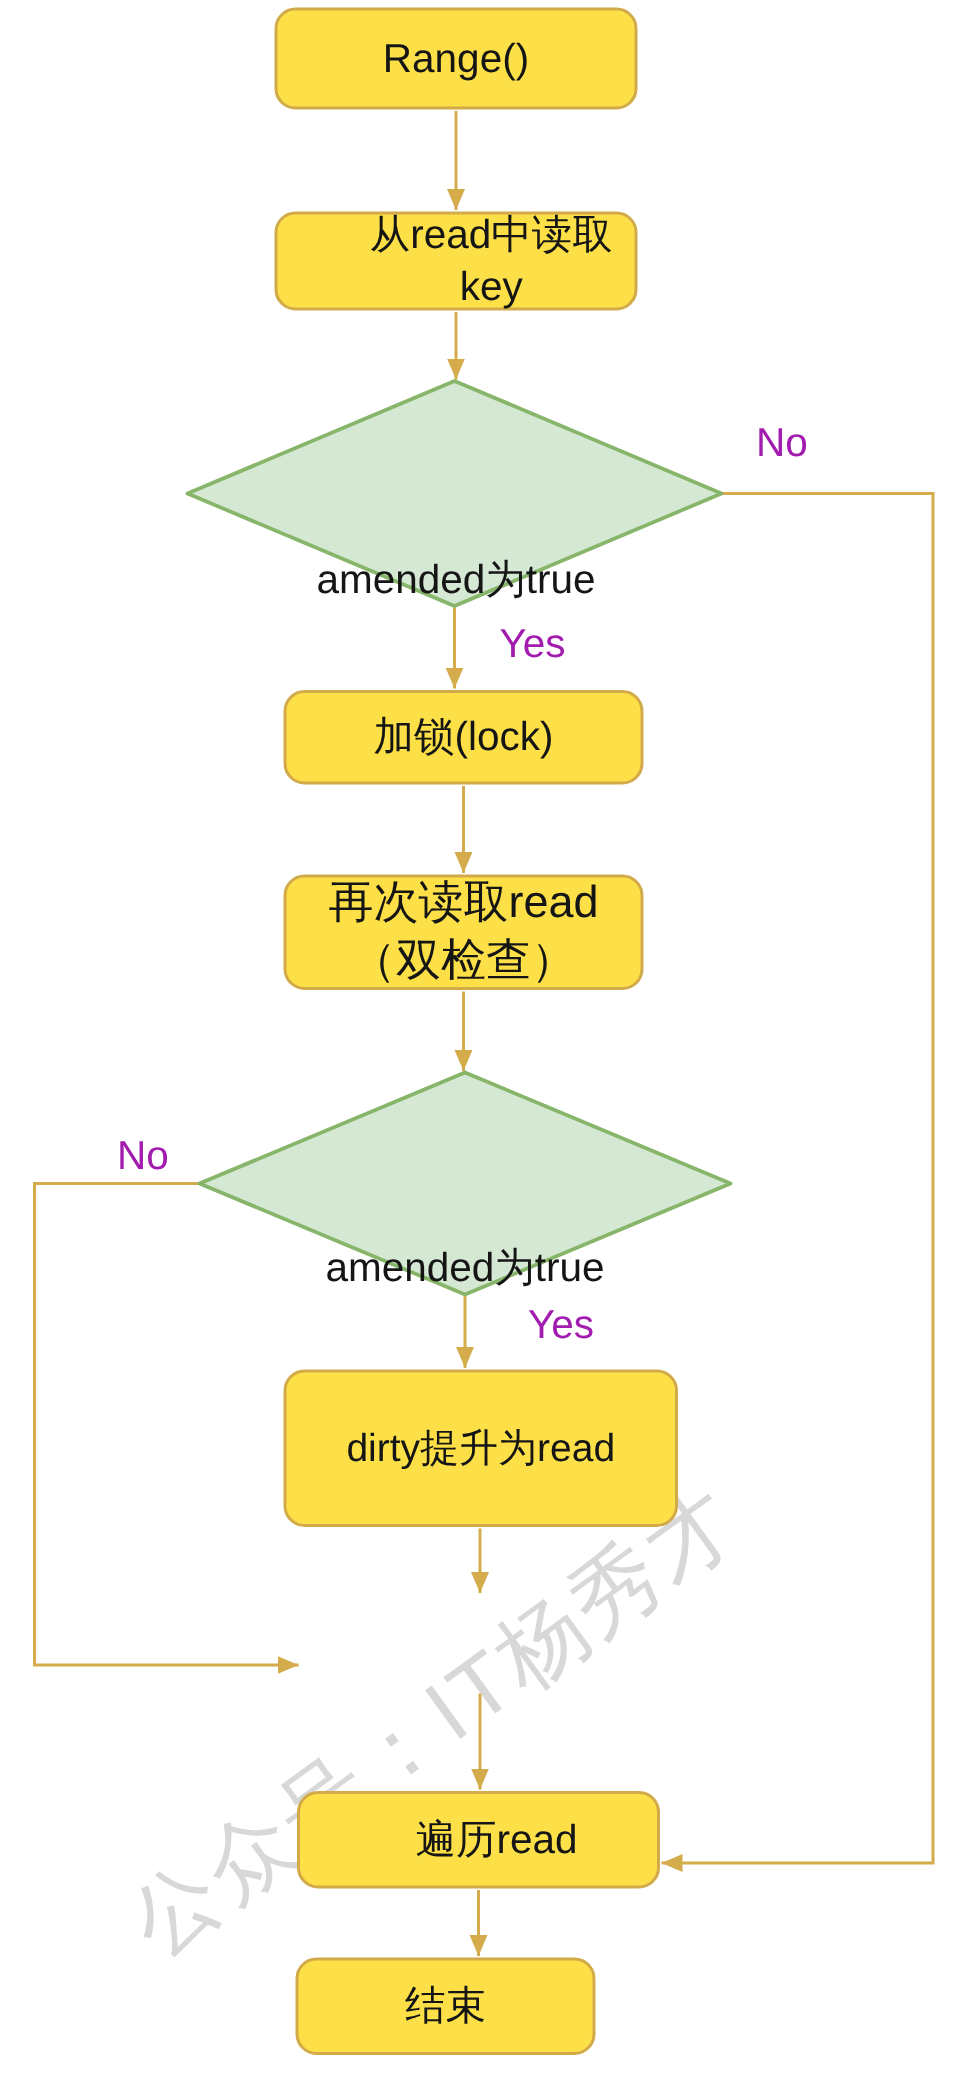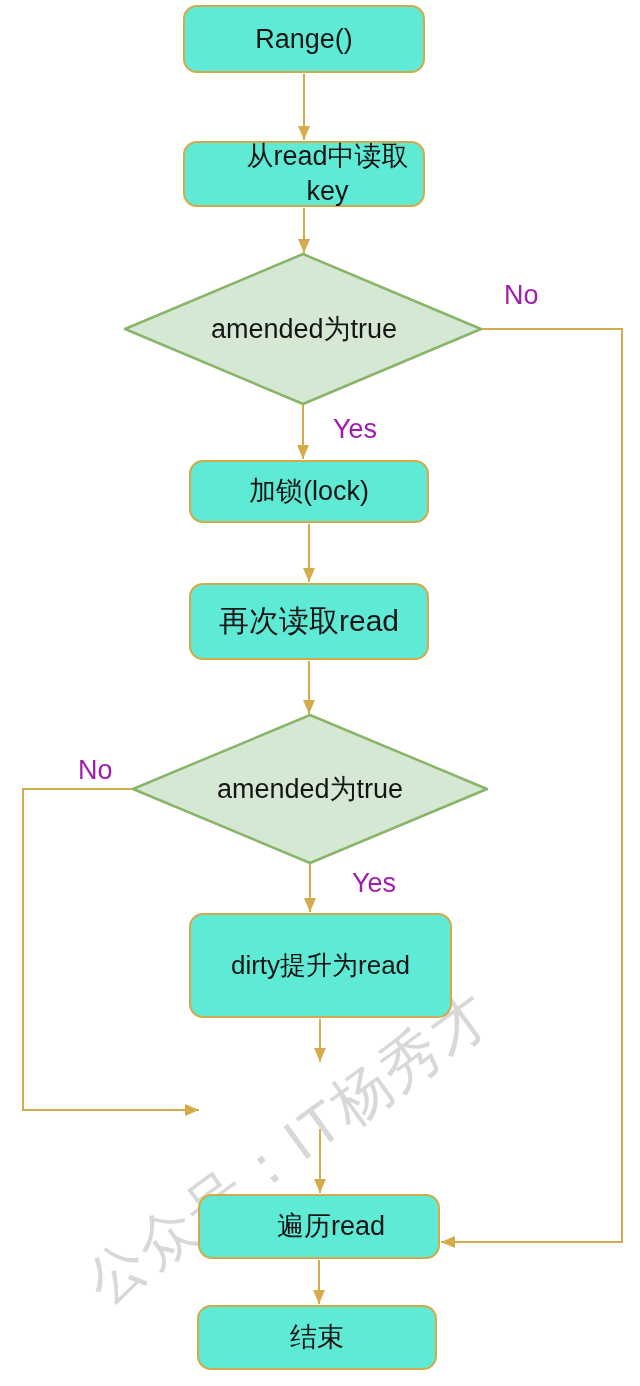--- a/index.html
+++ b/index.html
@@ -2,35 +2,35 @@
 <html><head>
 <meta charset="utf-8">
 <style>
   html,body{margin:0;padding:0;background:#ffffff;}
   .canvas{
     position:relative;width:640px;height:1386px;background:#ffffff;overflow:hidden;
     font-family:"Liberation Sans","DejaVu Sans",sans-serif;color:#151515;
   }
   .node{
     position:absolute;box-sizing:border-box;
-    background:#5eead4;border:2px solid #D2AA49;border-radius:14px;
+    background:#fde047;border:2px solid #D2AA49;border-radius:14px;
     display:flex;flex-direction:column;align-items:center;justify-content:center;
     text-align:center;font-size:27px;line-height:1.28;z-index:3;
   }
   .node span{display:block;}
   #n-start   {left:183px;top:5px;   width:242px;height:68px;}
   #n-readkey {left:183px;top:141px; width:242px;height:66px;padding-left:47px;}
   #n-lock    {left:189px;top:460px; width:240px;height:63px;}
   #n-reread  {left:189px;top:583px; width:240px;height:77px;font-size:30px;}
   #n-promote {left:189px;top:913px; width:263px;height:105px;font-size:26px;line-height:1.3;text-align:right;}
   #n-unlock  {left:200px;top:1063px;width:240px;height:65px;}
   #n-iterate {left:198px;top:1194px;width:242px;height:65px;padding-left:24px;}
-  #n-end     {left:197px;top:1305px;width:240px;height:65px;}
+  #n-end     {left:197px;top:1305px;width:200px;height:65px;}
   .diamond-label{
-    position:absolute;display:flex;align-items:center;justify-content:center;
+    position:absolute;display:flex;align-items:flex-end;justify-content:center;
     text-align:center;font-size:27px;z-index:3;
   }
   #d1-label{left:127px;top:254px;width:354px;height:150px;}
   #d2-label{left:133px;top:715px;width:354px;height:148px;}
   .edge-label{position:absolute;font-size:27px;color:#a21caf;z-index:4;}
   #lbl-yes1{left:333px;top:414px;}
   #lbl-no1 {left:504px;top:280px;}
   #lbl-yes2{left:352px;top:868px;}
   #lbl-no2 {left:78px; top:755px;}
   svg.wires{position:absolute;left:0;top:0;z-index:2;}
@@ -84,20 +84,21 @@
   <div class="diamond-label" id="d1-label">
     <span>amended为true</span>
   </div>
 
   <div class="node" id="n-lock">
     <span>加锁(lock)</span>
   </div>
 
   <div class="node" id="n-reread">
     <span>再次读取read</span>
+    <span>（双检查）</span>
   </div>
 
   <div class="diamond-label" id="d2-label">
     <span>amended为true</span>
   </div>
 
   <div class="node" id="n-promote">
     <span>dirty提升为read</span>
   </div>
 

